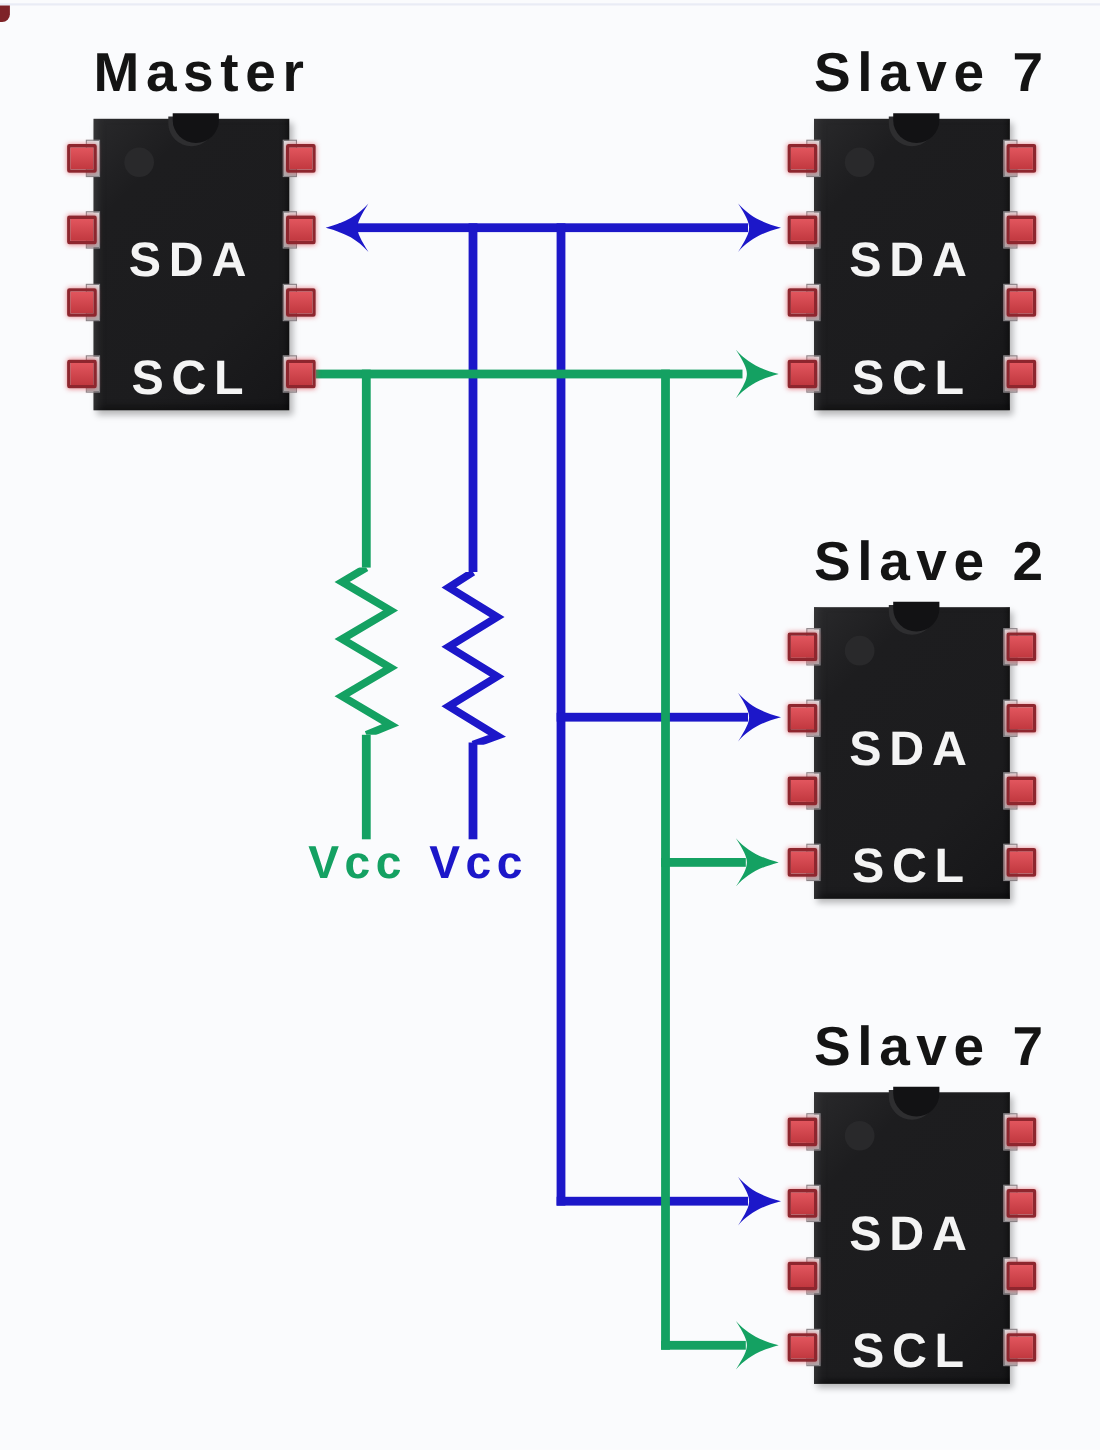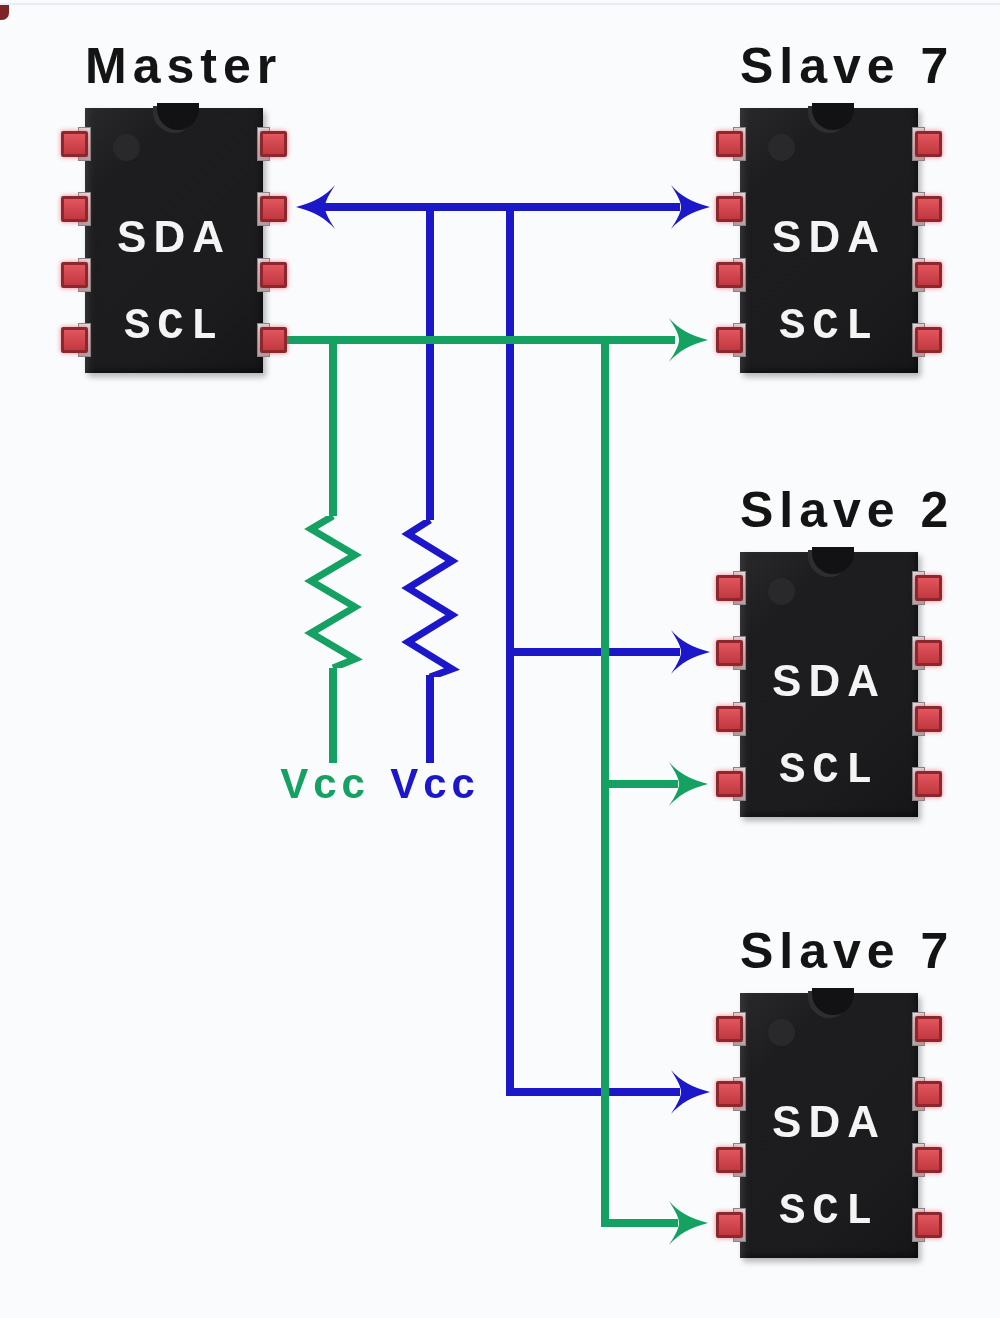--- a/index.html
+++ b/index.html
@@ -52,21 +52,21 @@
   .chip-dot{
     position:absolute;top:26px;left:28px;width:27px;height:27px;border-radius:50%;
     background:#29292b;
   }
   .pin-label{
     position:absolute;left:0;width:178px;text-align:center;
     font-size:44px;line-height:44px;font-weight:700;letter-spacing:7px;
     color:var(--pin-text,#f4f4f4);
   }
   .pin-label.sda{top:79px;margin-top:28px;}
-  .pin-label.scl{top:196px;font-family:Liberation Mono, monospace;}
+  .pin-label.scl{top:214px;}
   
   .pin{position:absolute;width:0;height:0;}
   .pin .plate{
     position:absolute;width:13px;height:34px;top:-17px;
     background:linear-gradient(180deg,#e0e0e2,#a9aaac);
     border:1px solid #87878a;box-sizing:border-box;z-index:1;
   }
   .pin .pad{
     position:absolute;width:27px;height:26px;top:-13px;
     background:linear-gradient(180deg,#e2565e,#c1383f);

